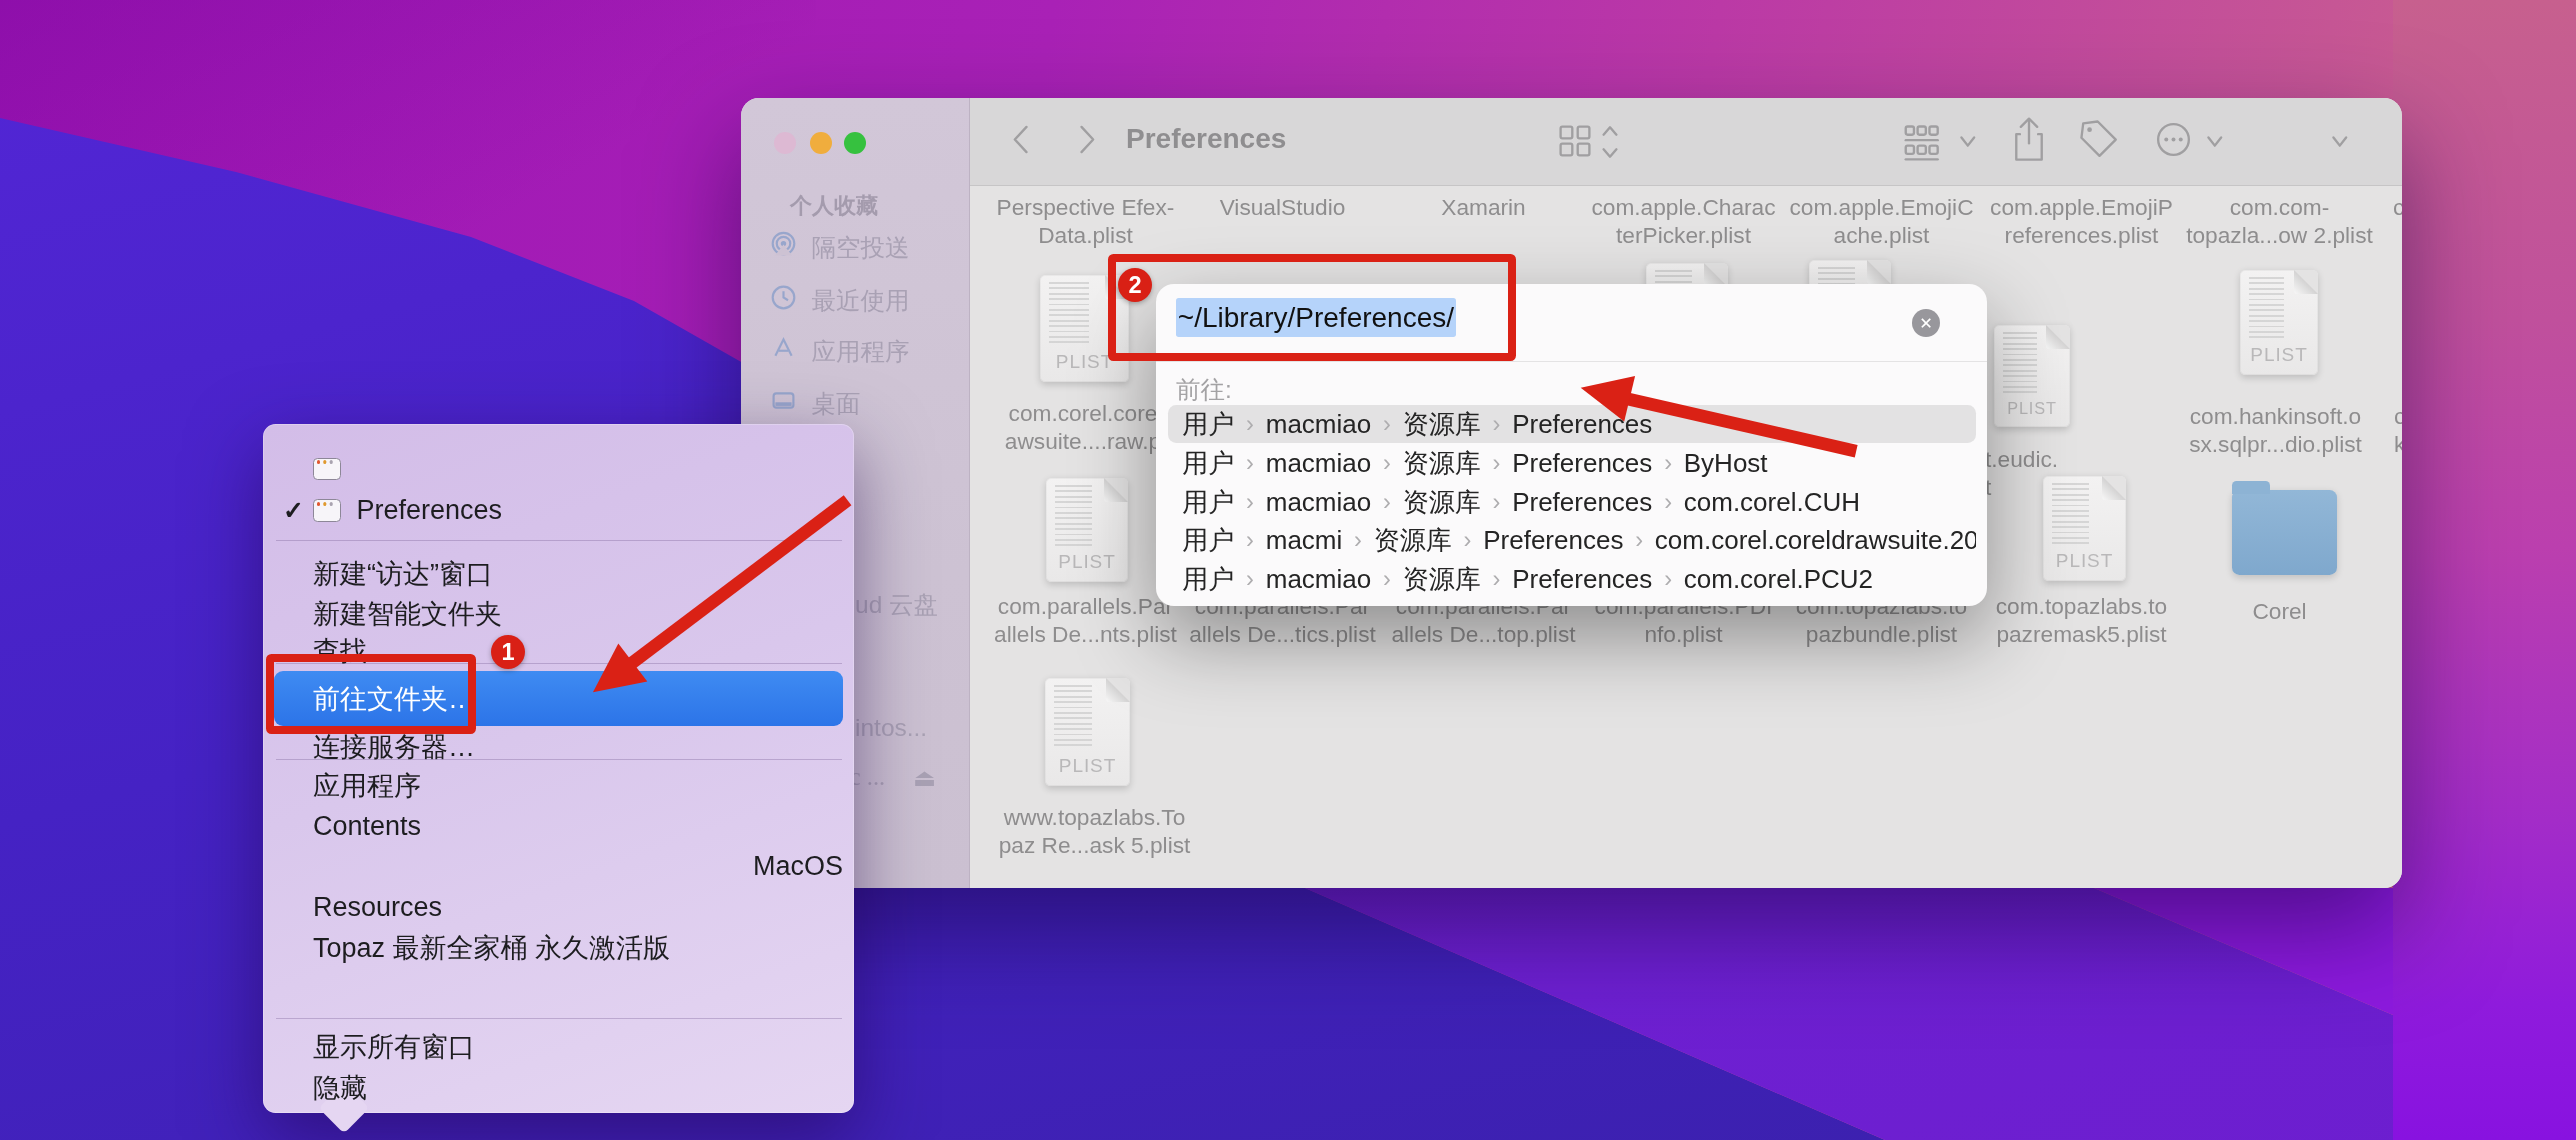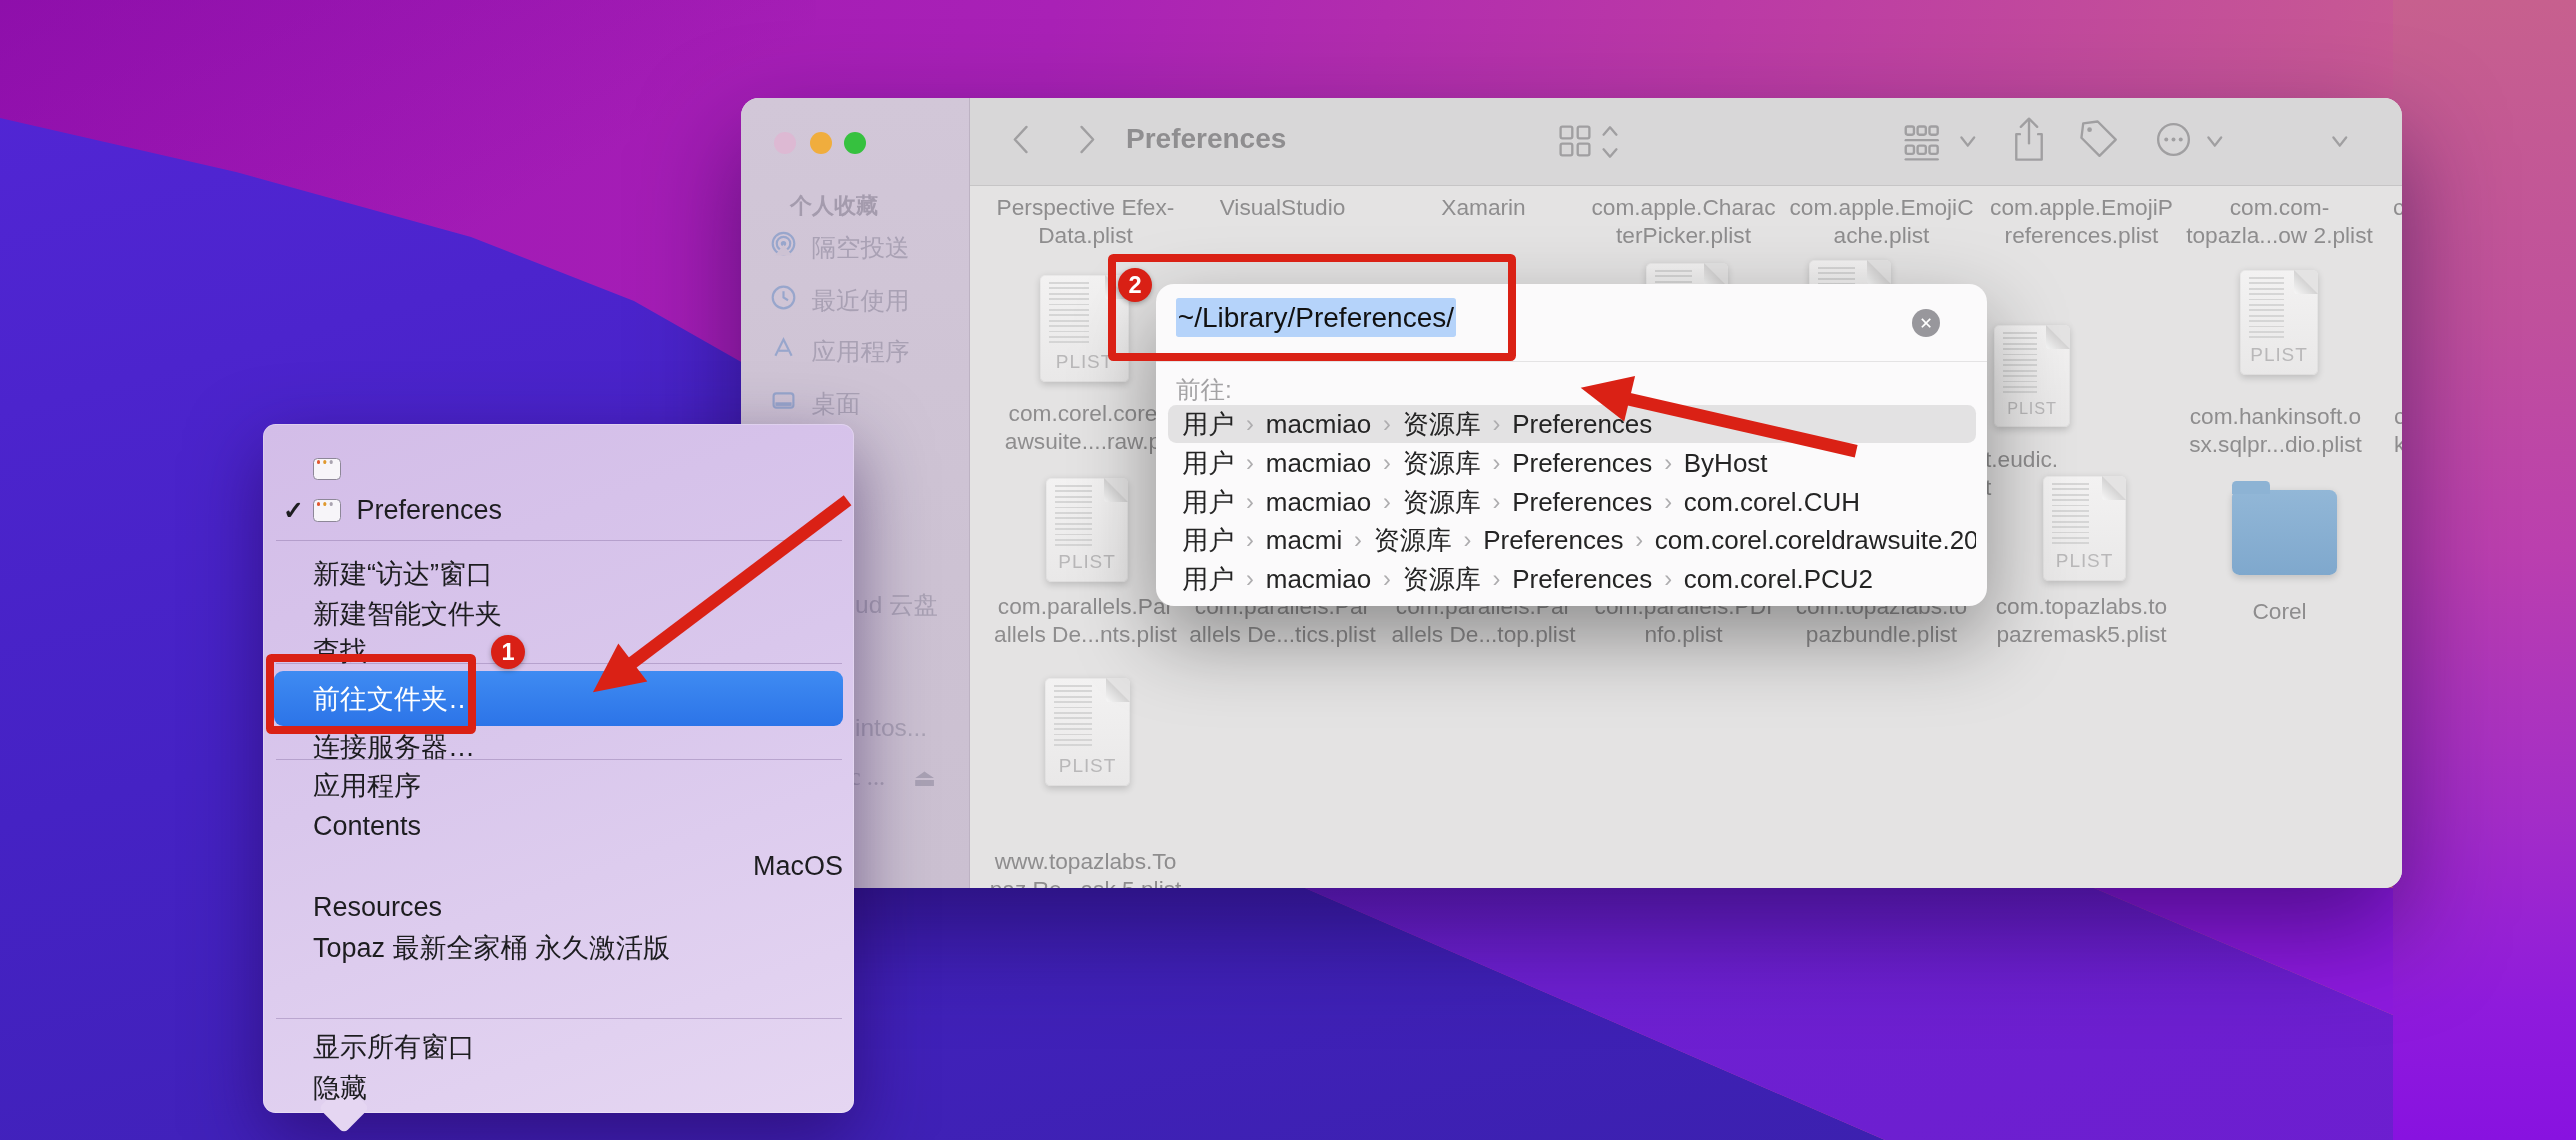--- a/index.html
+++ b/index.html
@@ -330,21 +330,21 @@
       </div>
     <div class="abs flabel" style="left:1439px;top:499px;">
         <span>Corel</span>
       </div>
 
     <div class="abs plist" style="left:304px;top:580px;width:85px;height:108px;">
         <span class="fold"></span>
         <span class="tx"></span>
         <span class="badge">PLIST</span>
       </div>
-    <div class="abs flabel" style="left:245px;top:705px;margin-top:44px;">
+    <div class="abs flabel" style="left:254px;top:705px;">
         <span>www.topazlabs.To</span>
         <span>paz Re...ask 5.plist</span>
       </div>
   </div>
 
   <div class="abs gdialog z2">
     <div class="gfield"><span class="sel">~/Library/Preferences/</span></div>
     <div class="gclose">✕</div>
     <div class="gsep"></div>
     <div class="glabel">前往:</div>

